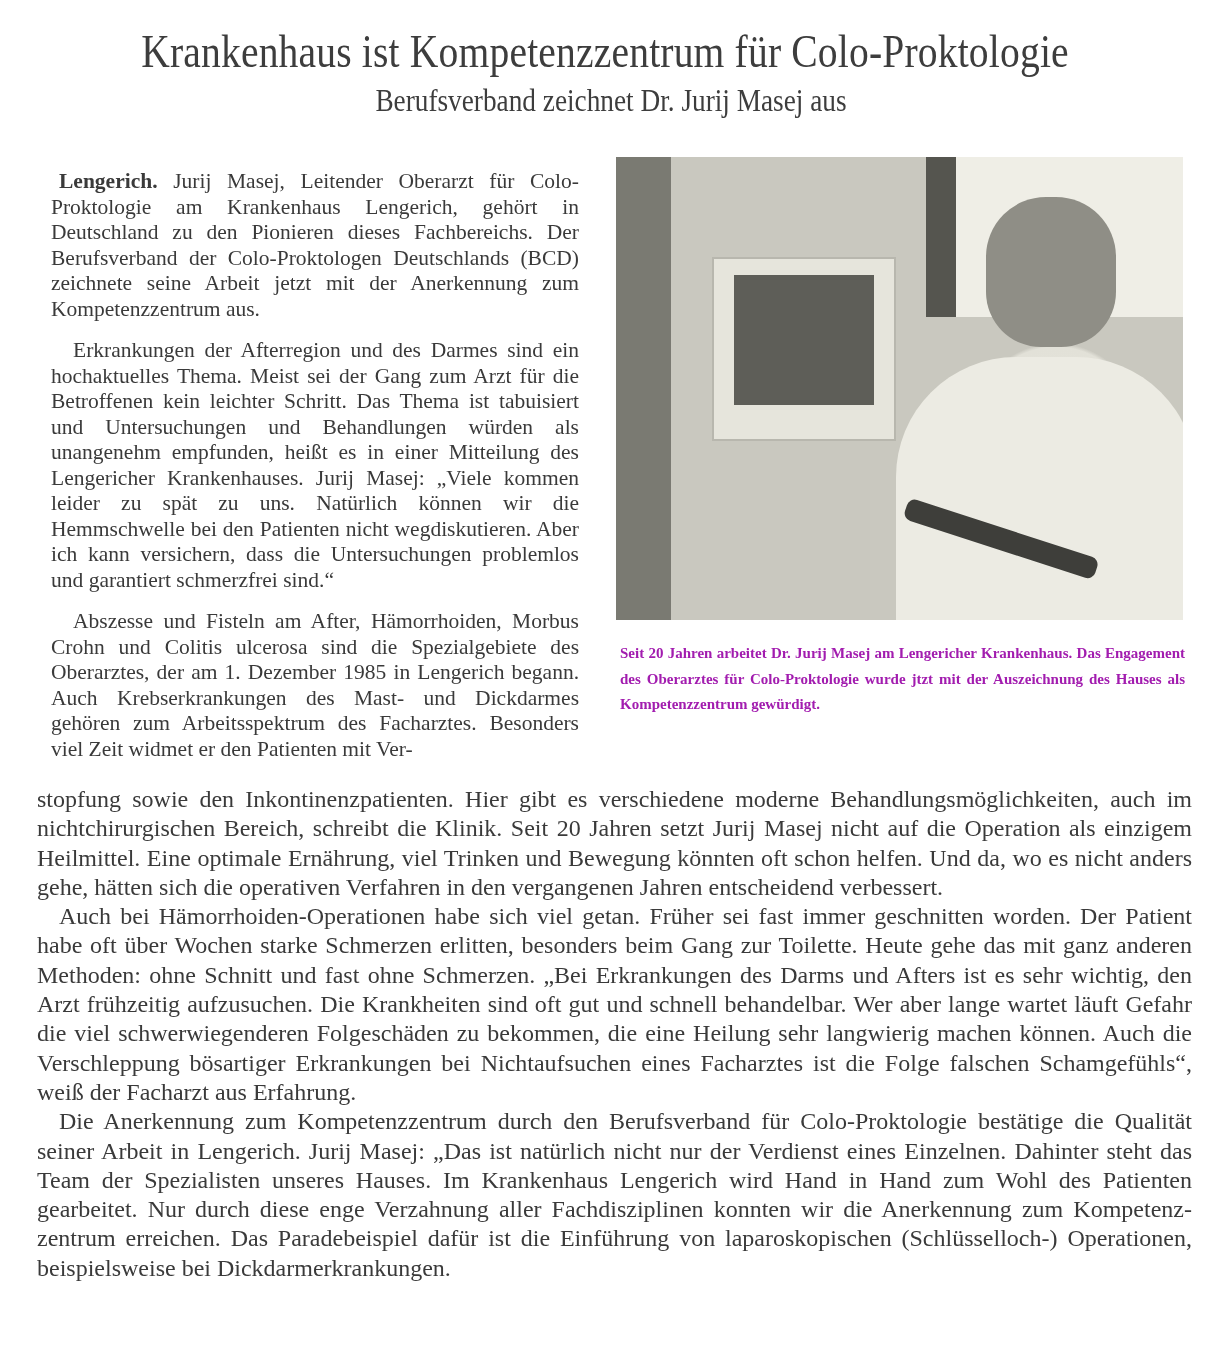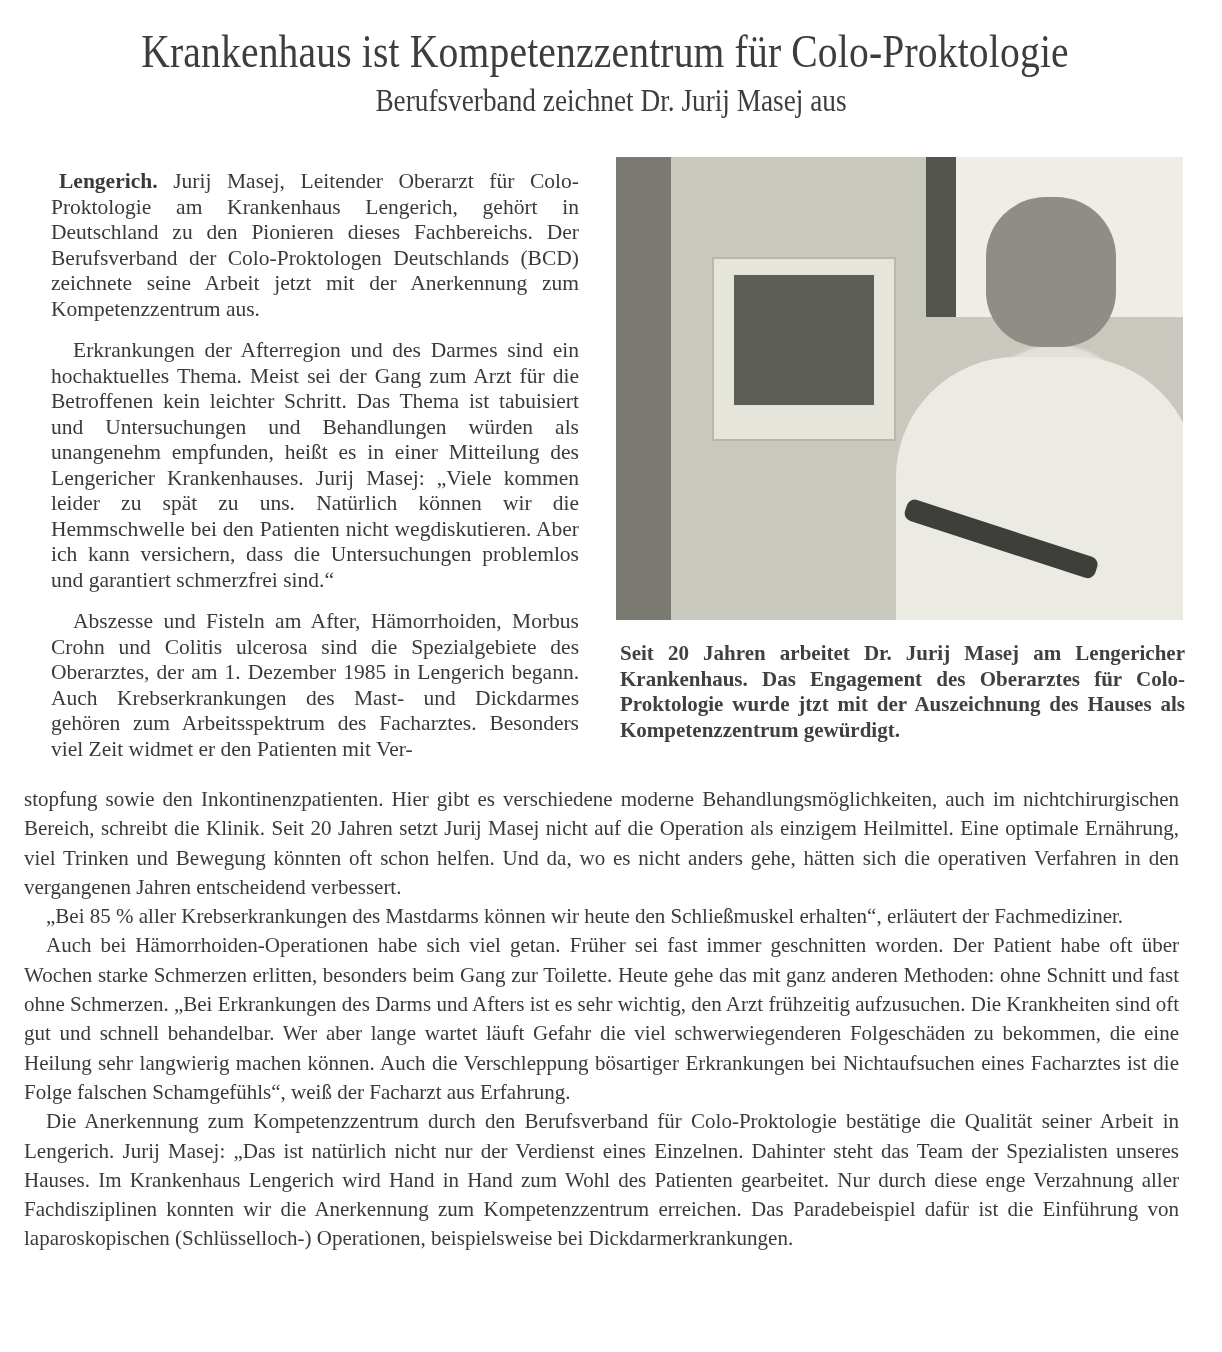--- a/index.html
+++ b/index.html
@@ -46,25 +46,25 @@
     position:absolute; left:280px; top:200px; width:300px; height:280px; background:#ecebe3; border-radius:120px 120px 0 0;
   }
   .photo .head {
     position:absolute; left:370px; top:40px; width:130px; height:150px; background:#8f8e86; border-radius:60px 60px 55px 55px;
   }
   .photo .tube {
     position:absolute; left:290px; top:340px; width:200px; height:22px; background:#3e3e3a; transform:rotate(18deg); transform-origin:left center; border-radius:8px;
   }
   .caption {
     position:absolute; left:620px; top:641px; width:565px;
-    font-weight:bold; font-size:21px; line-height:25.5px; text-align:justify; color:#404040;
+    font-weight:bold; font-size:15px; line-height:25.5px; text-align:justify; color:#a21caf;
   }
   .wide {
-    position:absolute; left:24px; top:785px; width:1155px;
-    font-size:21px; line-height:29.3px; text-align:justify;
+    position:absolute; left:37px; top:785px; width:1155px;
+    font-size:24px; line-height:29.3px; text-align:justify;
   }
   .wide p { margin:0; text-indent:22px; }
   .wide p.cont { text-indent:0; }
   .wide p + p { margin-top:0; }
 </style>
 </head>
 <body>
 
 <div class="headline">Krankenhaus ist Kompetenzzentrum für Colo-Proktologie</div>
 <div class="subhead">Berufsverband zeichnet Dr. Jurij Masej aus</div>
@@ -81,16 +81,15 @@
   <div class="screen"></div>
   <div class="coat"></div>
   <div class="head"></div>
   <div class="tube"></div>
 </div>
 
 <div class="caption">Seit 20 Jahren arbeitet Dr. Jurij Masej am Lengeri­cher Krankenhaus. Das Engagement des Oberarztes für Colo-Proktologie wurde jtzt mit der Auszeich­nung des Hauses als Kompetenzzentrum gewürdigt.</div>
 
 <div class="wide">
   <p class="cont">stopfung sowie den Inkontinenzpatienten. Hier gibt es verschiedene moderne Behandlungsmöglichkeiten, auch im nichtchirurgischen Bereich, schreibt die Klinik. Seit 20 Jahren setzt Jurij Masej nicht auf die Operation als einzi­gem Heilmittel. Eine optimale Ernährung, viel Trinken und Bewegung könnten oft schon helfen. Und da, wo es nicht anders gehe, hätten sich die operativen Verfahren in den vergangenen Jahren entscheidend verbessert.</p>
-  <p>„Bei 85 % aller Krebserkrankungen des Mastdarms können wir heute den Schließmuskel erhalten“, erläutert der Fachmediziner.</p>
   <p>Auch bei Hämorrhoiden-Operationen habe sich viel getan. Früher sei fast immer geschnitten worden. Der Pati­ent habe oft über Wochen starke Schmerzen erlitten, besonders beim Gang zur Toilette. Heute gehe das mit ganz anderen Methoden: ohne Schnitt und fast ohne Schmerzen. „Bei Erkrankungen des Darms und Afters ist es sehr wichtig, den Arzt frühzeitig aufzusuchen. Die Krankheiten sind oft gut und schnell behandelbar. Wer aber lange wartet läuft Gefahr die viel schwerwiegenderen Folgeschäden zu bekommen, die eine Heilung sehr langwierig ma­chen können. Auch die Verschleppung bösartiger Erkrankungen bei Nichtaufsuchen eines Facharztes ist die Folge falschen Schamgefühls“, weiß der Facharzt aus Erfahrung.</p>
   <p>Die Anerkennung zum Kompetenzzentrum durch den Berufsverband für Colo-Proktologie bestätige die Qualität seiner Arbeit in Lengerich. Jurij Masej: „Das ist natürlich nicht nur der Verdienst eines Einzelnen. Dahinter steht das Team der Spezialisten unseres Hauses. Im Krankenhaus Lengerich wird Hand in Hand zum Wohl des Patienten gearbeitet. Nur durch diese enge Verzahnung aller Fachdisziplinen konnten wir die Anerkennung zum Kompetenz­zentrum erreichen. Das Paradebeispiel dafür ist die Einführung von laparoskopischen (Schlüsselloch-) Operatio­nen, beispielsweise bei Dickdarmerkrankungen.</p>
 </div>
 
 </body></html>

